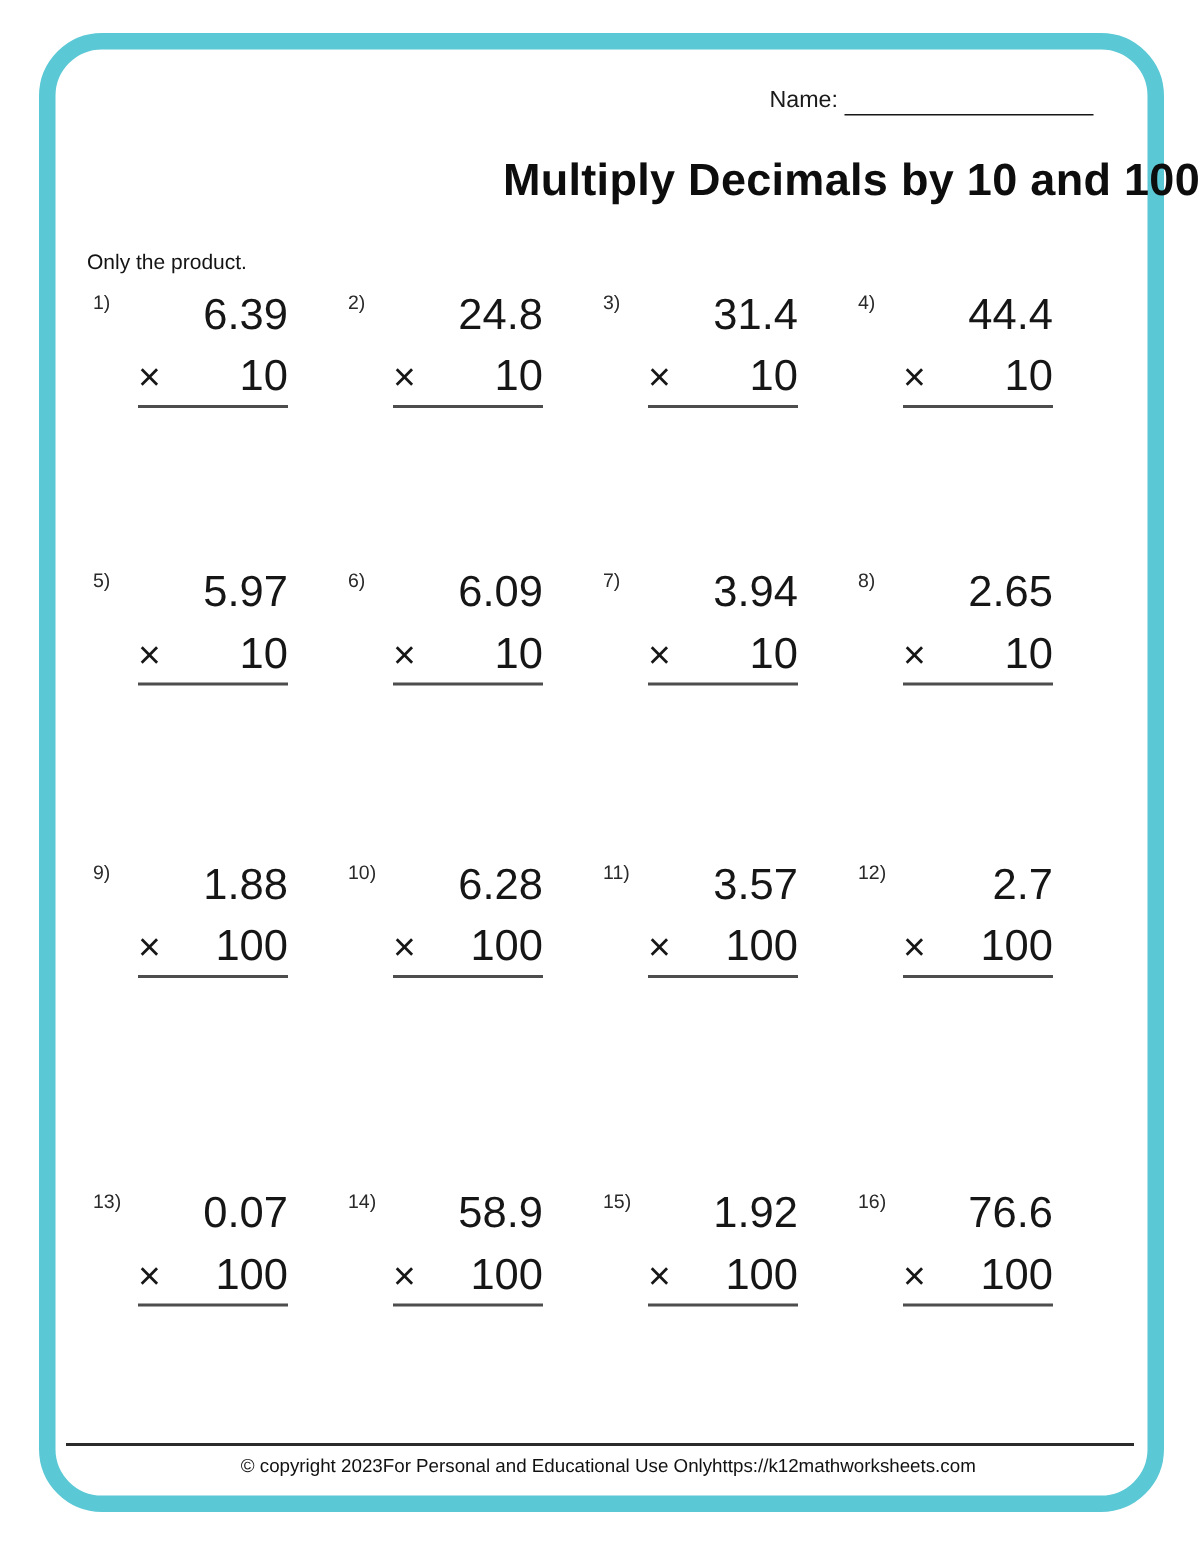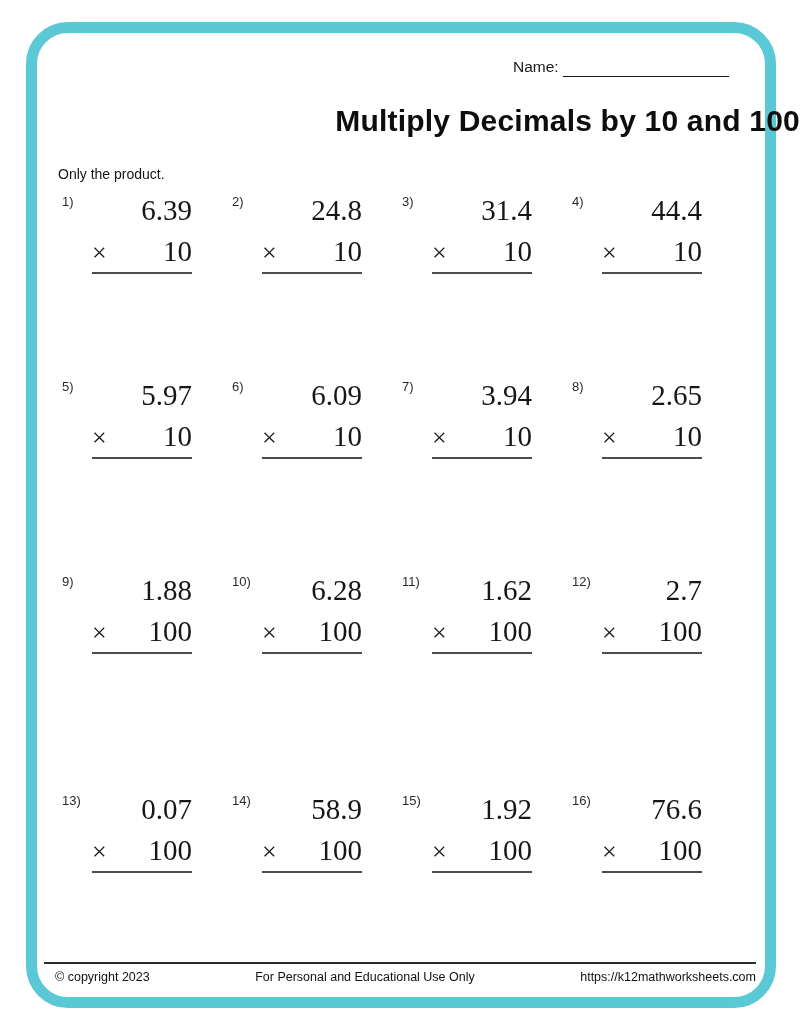--- a/index.html
+++ b/index.html
@@ -76,21 +76,20 @@
     position: absolute;
     left: 6px;
     top: 2px;
     font-size: 13px;
     color: #2a2a2a;
   }
   .work {
     margin-left: 30px;
     width: 100px;
     padding-top: 2px;
-    font-family: Liberation Serif, serif;
   }
   .operand {
     font-size: 29px;
     line-height: 32px;
     text-align: right;
     color: #161616;
   }
   .mult-row {
     margin-top: 10px;
     display: flex;
@@ -109,21 +108,21 @@
     left: 44px;
     width: 712px;
     border-top: 2px solid #2b2b2b;
   }
   .footer {
     position: absolute;
     top: 970px;
     left: 55px;
     width: 701px;
     display: flex;
-    justify-content: space-between;
+    justify-content: center;
     font-size: 12.5px;
     color: #111111;
   }
 </style>
 </head>
 <body>
 
 <div class="border-frame"></div>
 
 <div class="name-block">
@@ -238,21 +237,21 @@
       <div class="operand">6.28</div>
       <div class="mult-row">
         <span class="times">×</span>
         <span class="mult">100</span>
       </div>
     </div>
   </div>
   <div class="problem">
     <span class="pnum">11)</span>
     <div class="work">
-      <div class="operand">1.62</div>
+      <div class="operand">3.57</div>
       <div class="mult-row">
         <span class="times">×</span>
         <span class="mult">100</span>
       </div>
     </div>
   </div>
   <div class="problem">
     <span class="pnum">12)</span>
     <div class="work">
       <div class="operand">2.7</div>

